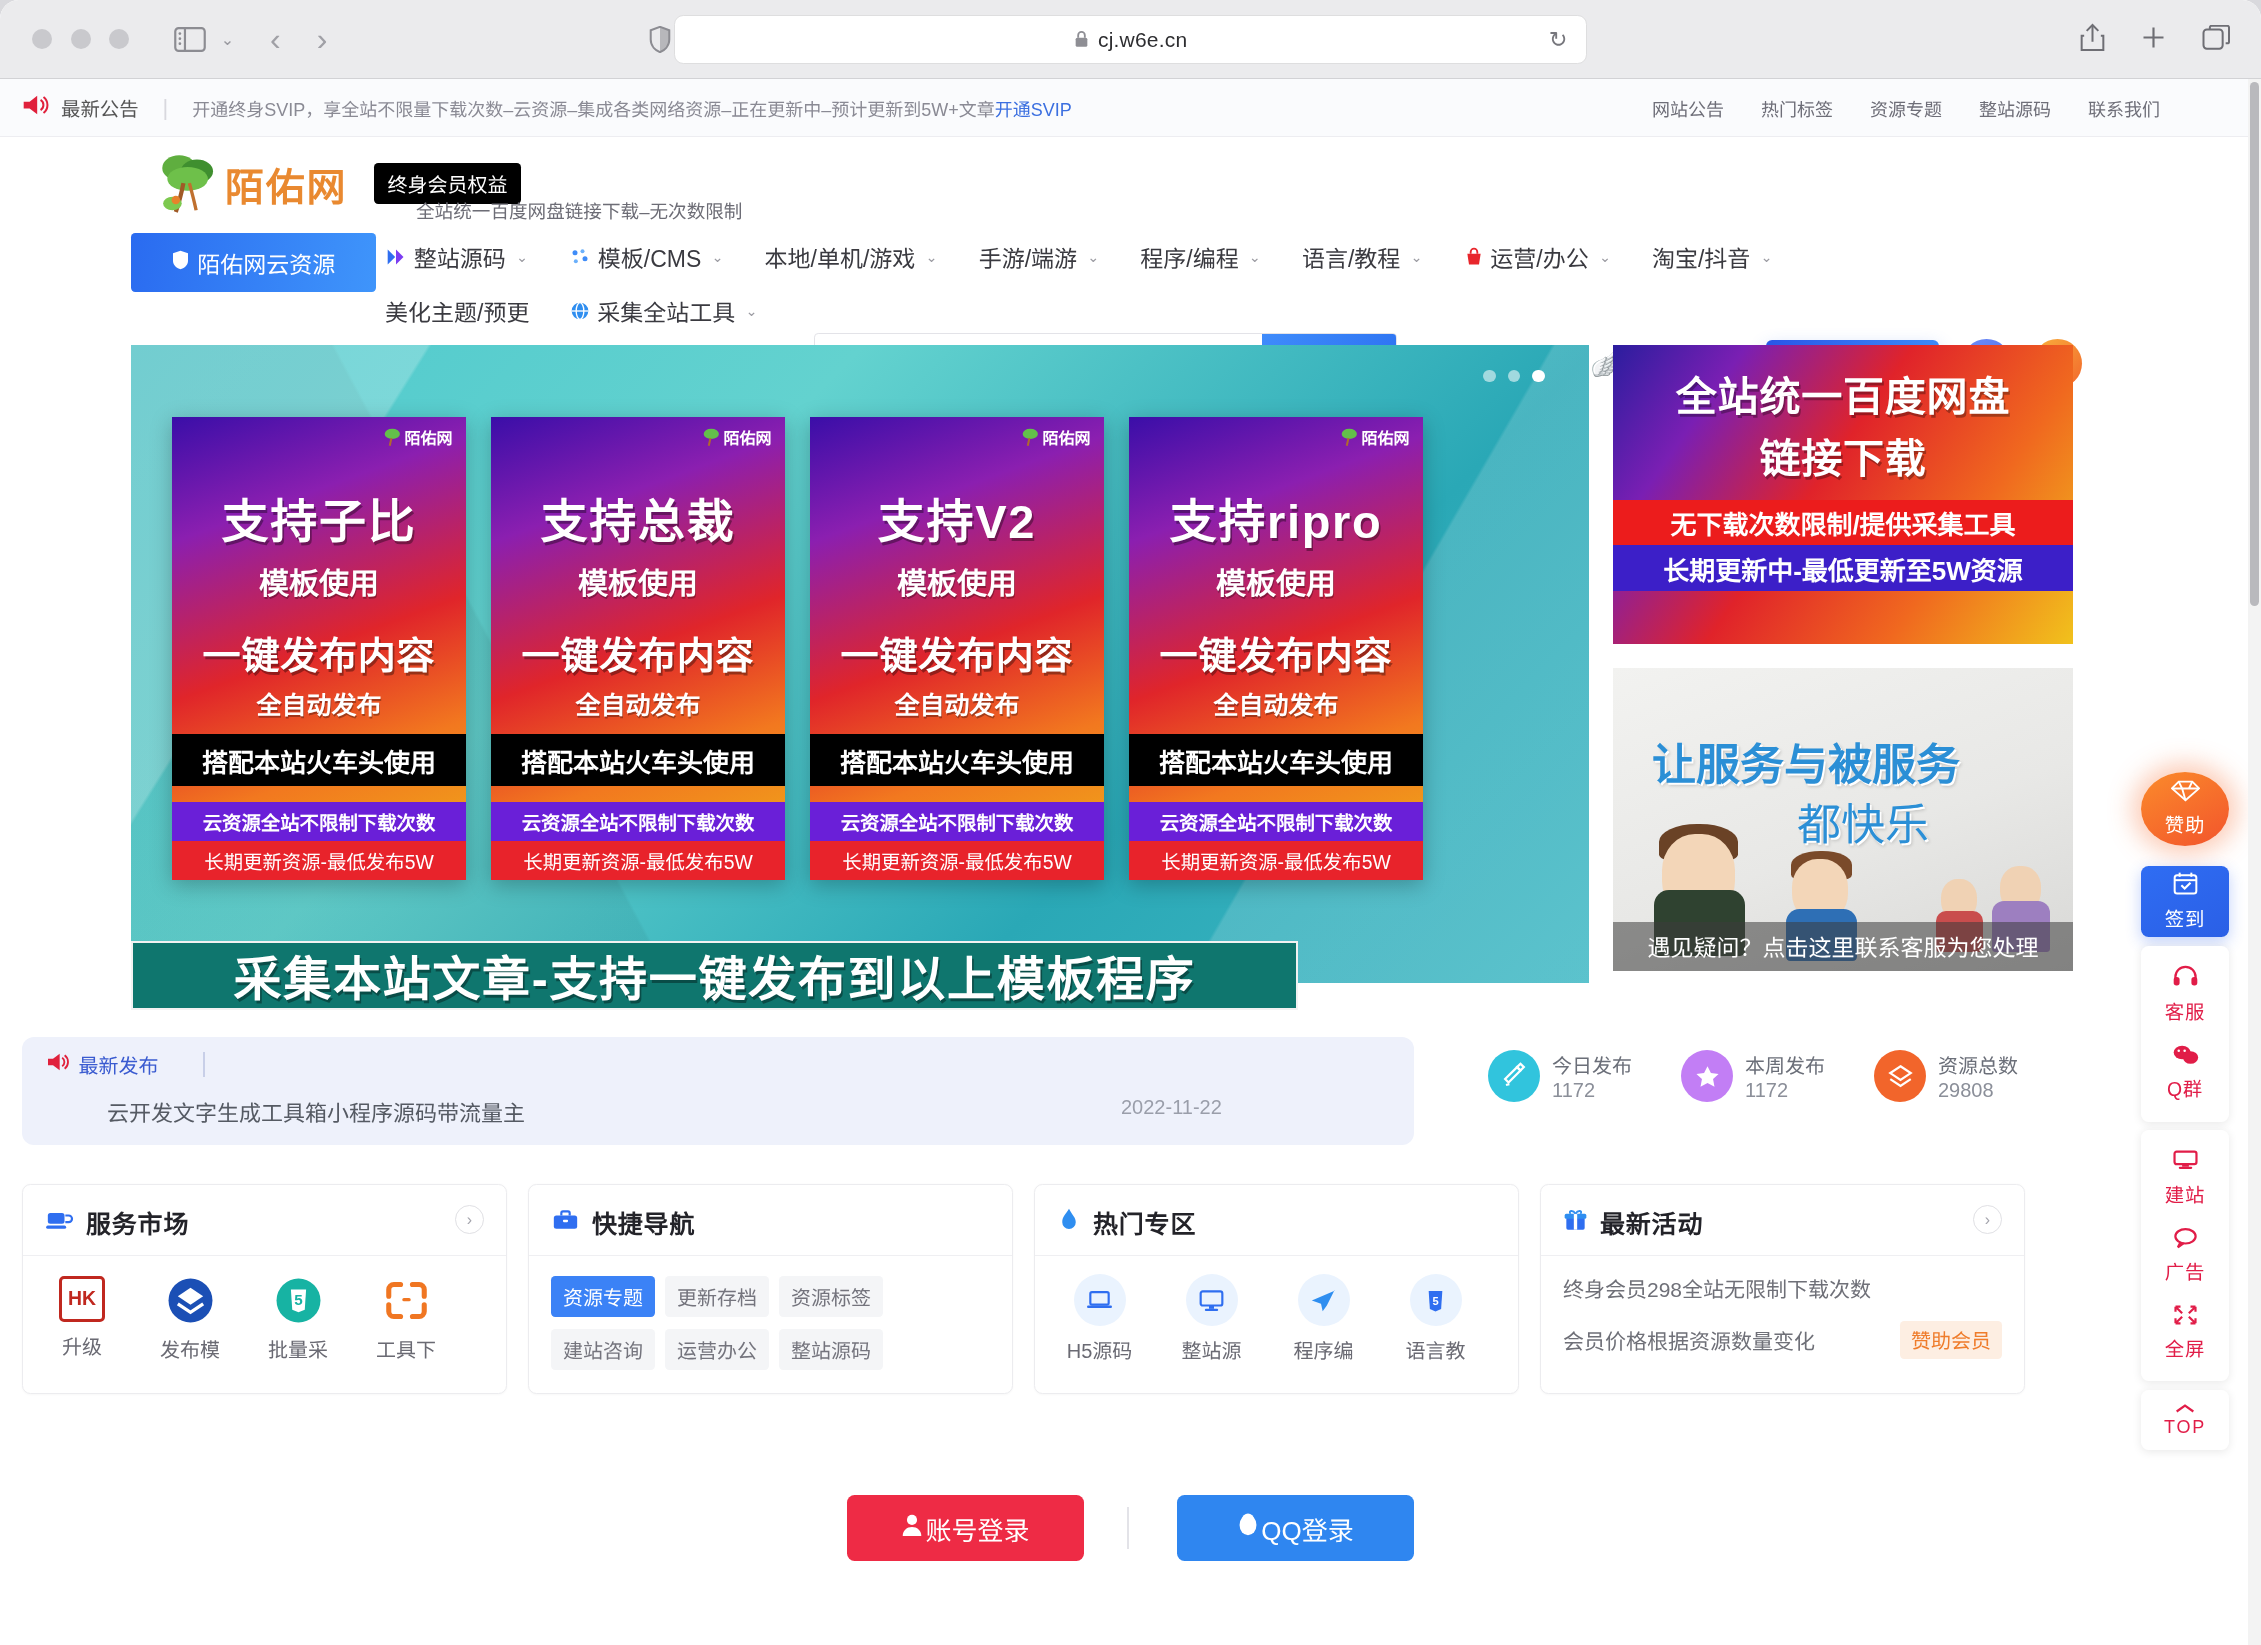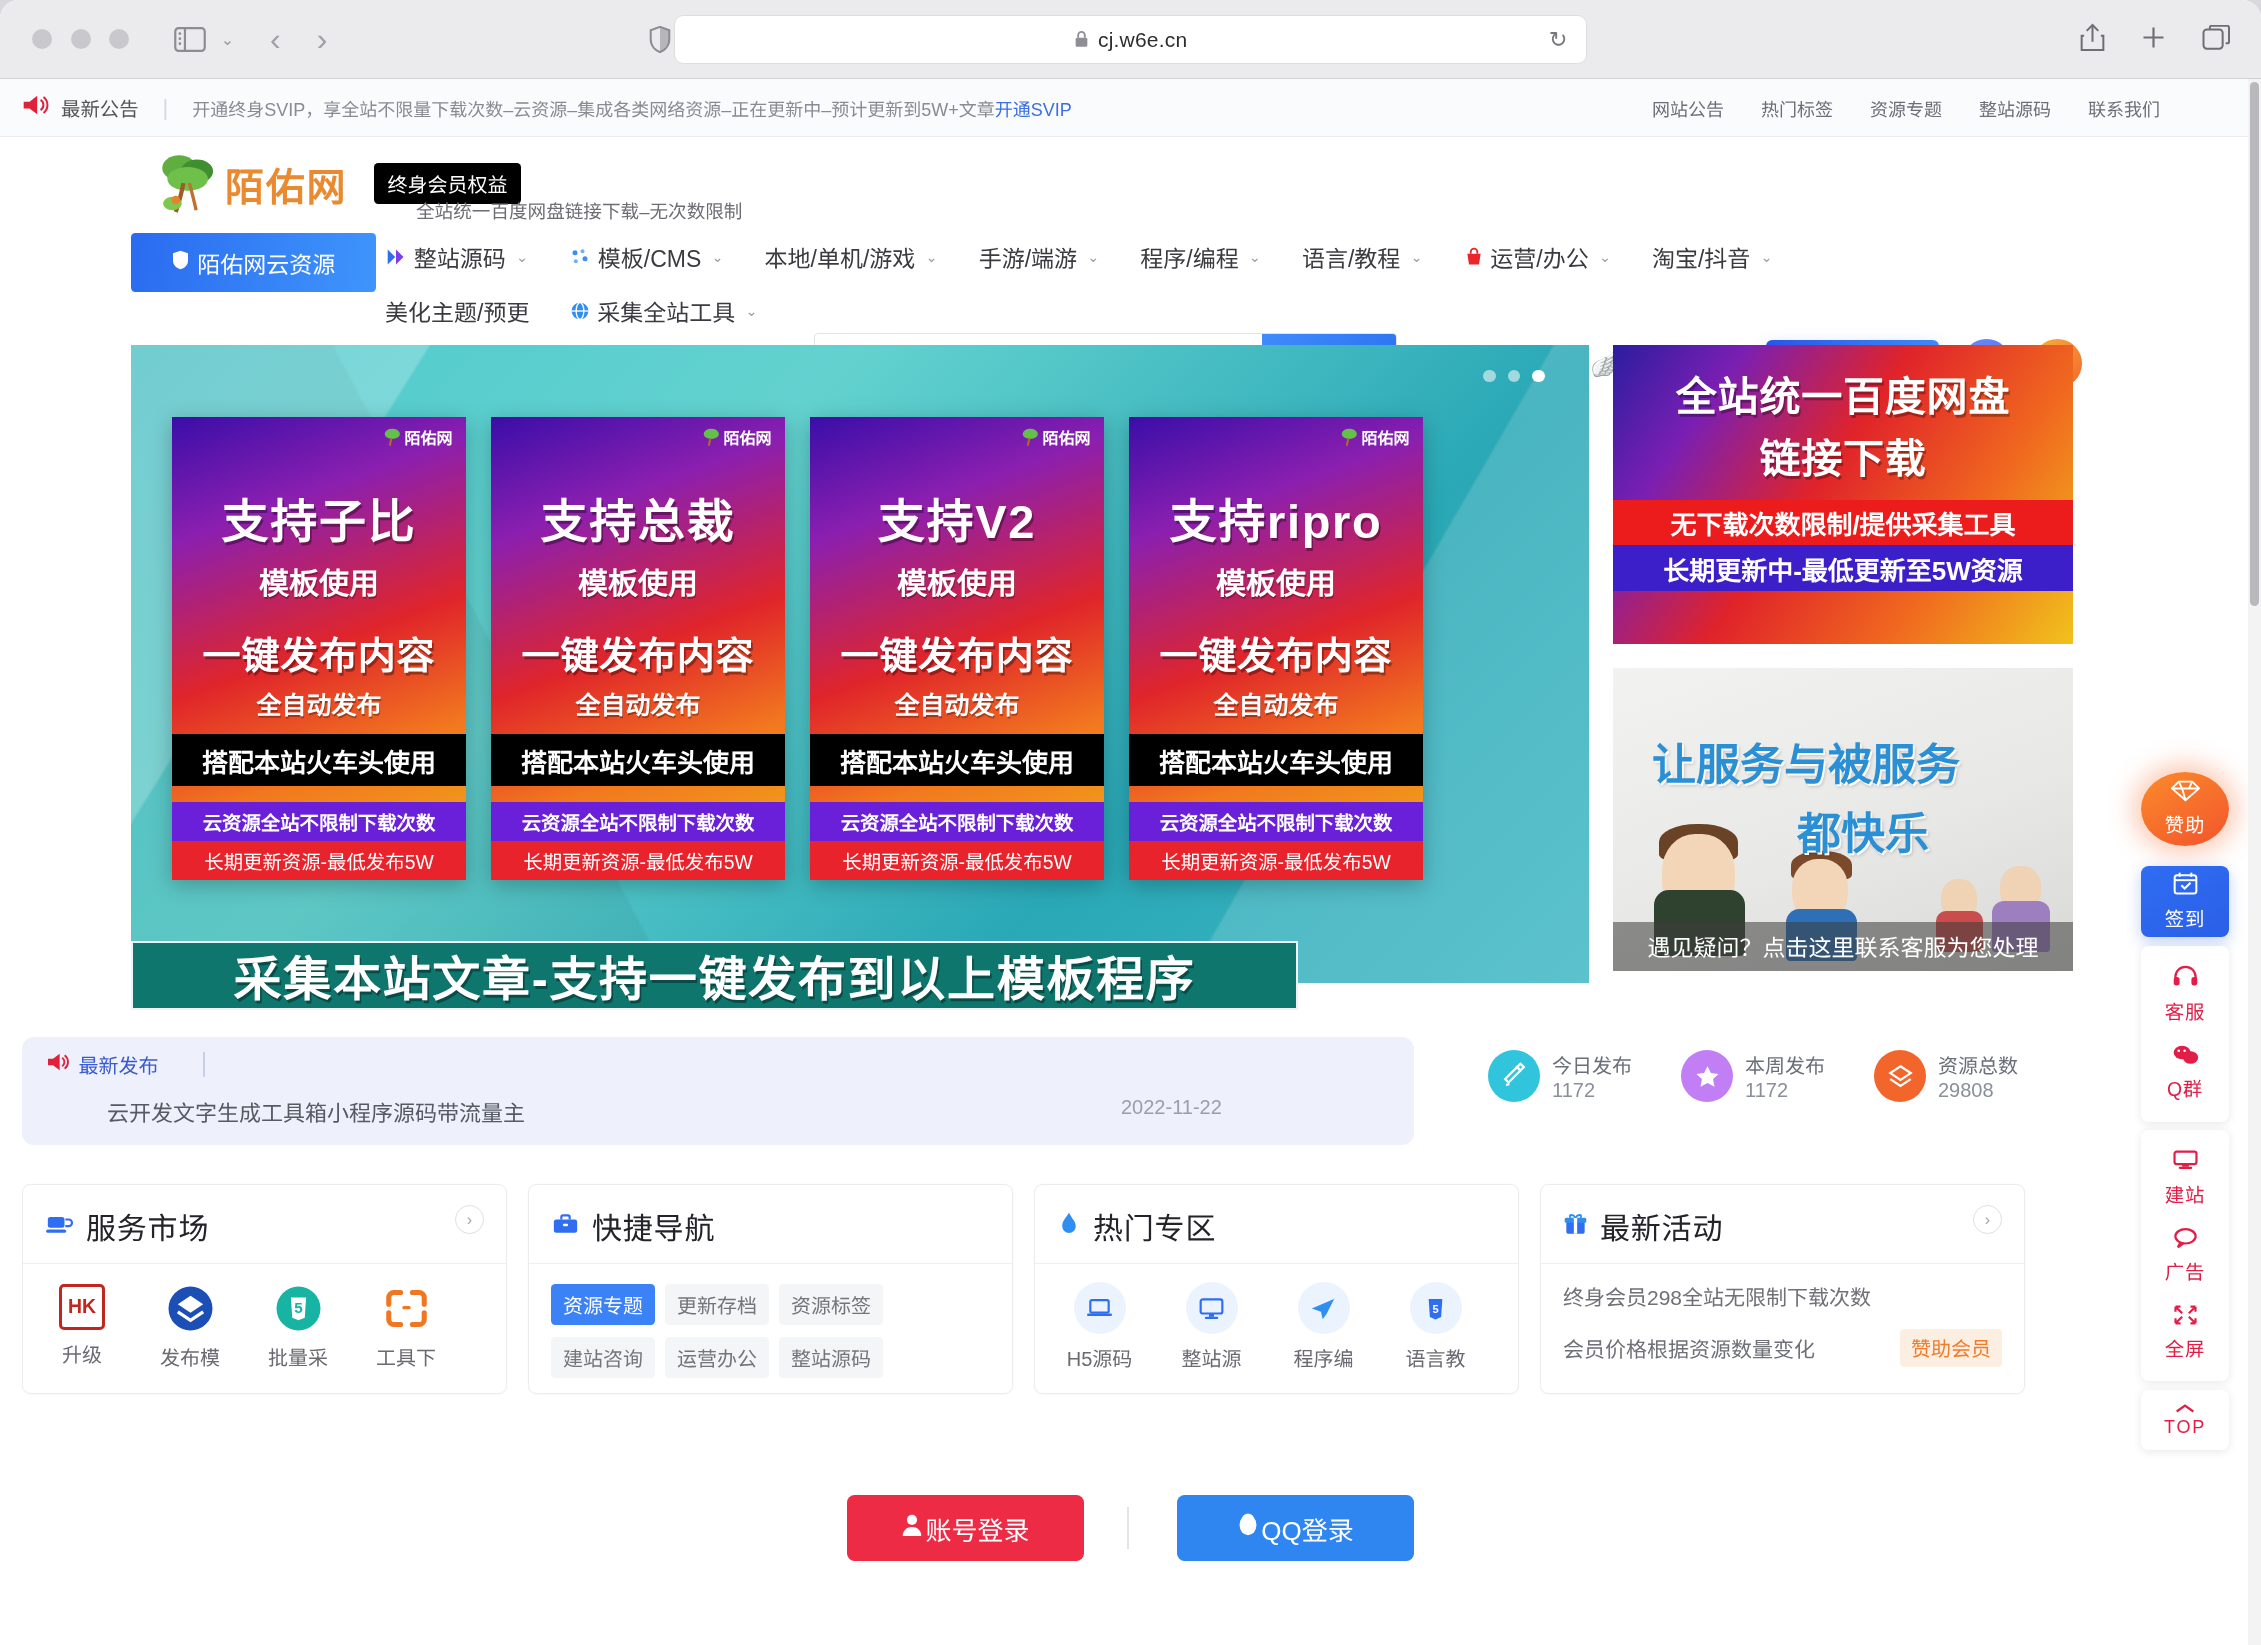--- a/index.html
+++ b/index.html
@@ -232,21 +232,21 @@
   .sb1-h2 { margin-top: 1.7px; font-size: 41px; color: #fff; font-weight: 700; letter-spacing: 0.8px; text-shadow: 1.7px 2.5px 0 rgba(0,0,0,.3); }
   .sb1-r { margin-top: 15px; width: 100%; background: #ec1c1c; color: #fff; font-size: 26px; font-weight: 700; text-align: center; padding: 4.2px 0; }
   .sb1-p { width: 100%; background: #3c1fc8; color: #fff; font-size: 26px; font-weight: 700; text-align: center; padding: 4.2px 0; }
   .sb2 {
     margin-top: 24px;
     width: 460px; height: 303px;
     background: linear-gradient(160deg,#f2f2f0 0%,#e8e8e6 55%,#d8d8d6 100%);
     position: relative; overflow: hidden;
   }
   .sb2-t1 { position: absolute; left: 39px; top: 61px; font-size: 44px; font-weight: 700; color: #2b8fd6; text-shadow: 1.7px 1.7px 0 #fff, 2.5px 2.5px 3.4px rgba(0,0,0,.18); }
-  .sb2-t2 { position: absolute; left: 184px; top: 130px; font-size: 44px; font-weight: 700; color: #2b8fd6; text-shadow: 1.7px 1.7px 0 #fff, 2.5px 2.5px 3.4px rgba(0,0,0,.18); }
+  .sb2-t2 { position: absolute; left: 184px; top: 121px; font-size: 44px; font-weight: 400; color: #2b8fd6; text-shadow: 1.7px 1.7px 0 #fff, 2.5px 2.5px 3.4px rgba(0,0,0,.18); }
   .sb2-bar {
     position: absolute; left: 0; bottom: 0; width: 100%;
     background: rgba(60,60,60,.55); color: #fff; font-size: 23px;
     text-align: center; padding: 7.6px 0;
   }
   .clay { position: absolute; border-radius: 50%; }
   .clay-head1 { left: 49px; bottom: 56px; width: 73px; height: 81px; background: #f3d6b8; border-radius: 45% 45% 42% 42%; }
   .clay-body1 { left: 41px; bottom: 15px; width: 91px; height: 66px; background: #2f4230; border-radius: 15px 15px 5px 5px; }
   .clay-hair1 { left: 46px; bottom: 110px; width: 79px; height: 37px; background: #6a4226; border-radius: 48% 48% 18% 18%; }
   .clay-head2 { left: 179px; bottom: 49px; width: 56px; height: 63px; background: #f3d6b8; border-radius: 45%; }
@@ -282,21 +282,21 @@
   
   .cards-row { position: relative; margin-top: 3.4px; padding: 0 22px; display: flex; gap: 21px; }
   .card {
     width: 485px; height: 210px;
     background: #fff; border: 0.8px solid #ececef; border-radius: 8.5px;
     padding: 18.6px 22px 0 22px;
     position: relative;
     box-shadow: 0 0.8px 2.5px rgba(0,0,0,.03);
   }
   .card-hd { display: flex; align-items: center; gap: 12px; padding-bottom: 15px; }
-  .card-hd h3 { font-size: 30px; color: #232329; font-weight: 400; letter-spacing: 0.8px; }
+  .card-hd h3 { font-size: 25px; color: #232329; font-weight: 700; letter-spacing: 0.8px; }
   .card-arrow {
     position: absolute; right: 22px; top: 20px;
     width: 29px; height: 29px; border: 0.8px solid #e0e0e4; border-radius: 50%;
     display: flex; align-items: center; justify-content: center;
     color: #a5a5ad; font-size: 16px; cursor: pointer;
   }
   .card-div { height: 0.8px; background: #efeff2; margin: 0 -22px; }
   .icon-grid { display: flex; gap: 34px; margin-top: 20px; }
   .icon-item { display: flex; flex-direction: column; align-items: center; gap: 9.3px; cursor: pointer; width: 74px; }
   .icon-item span { font-size: 20px; color: #6a6a73; white-space: nowrap; }

